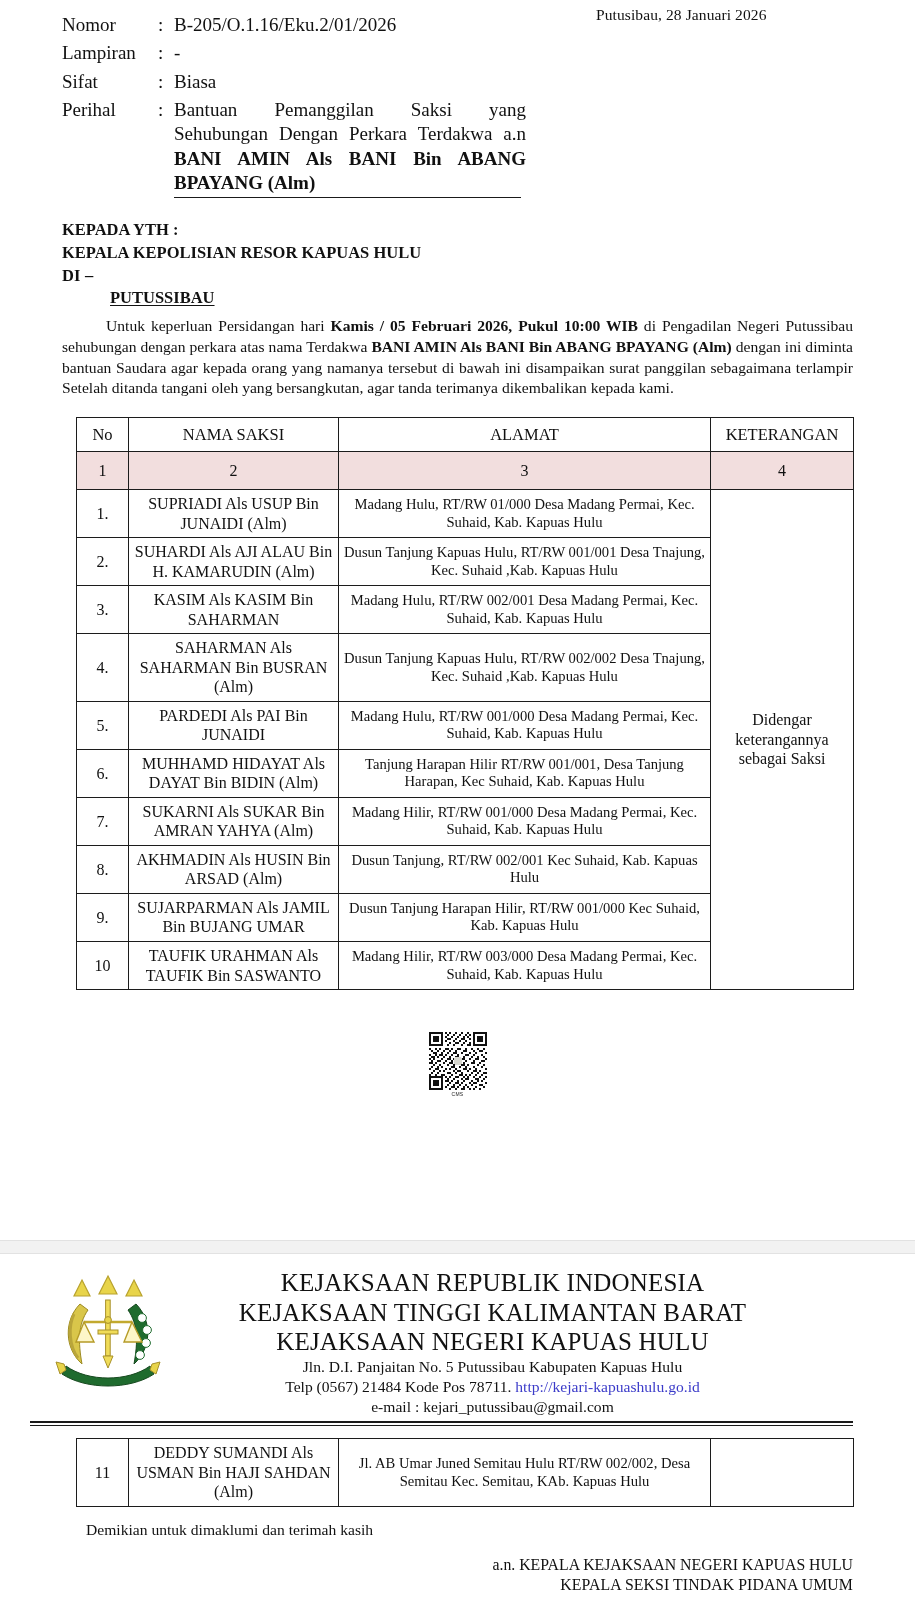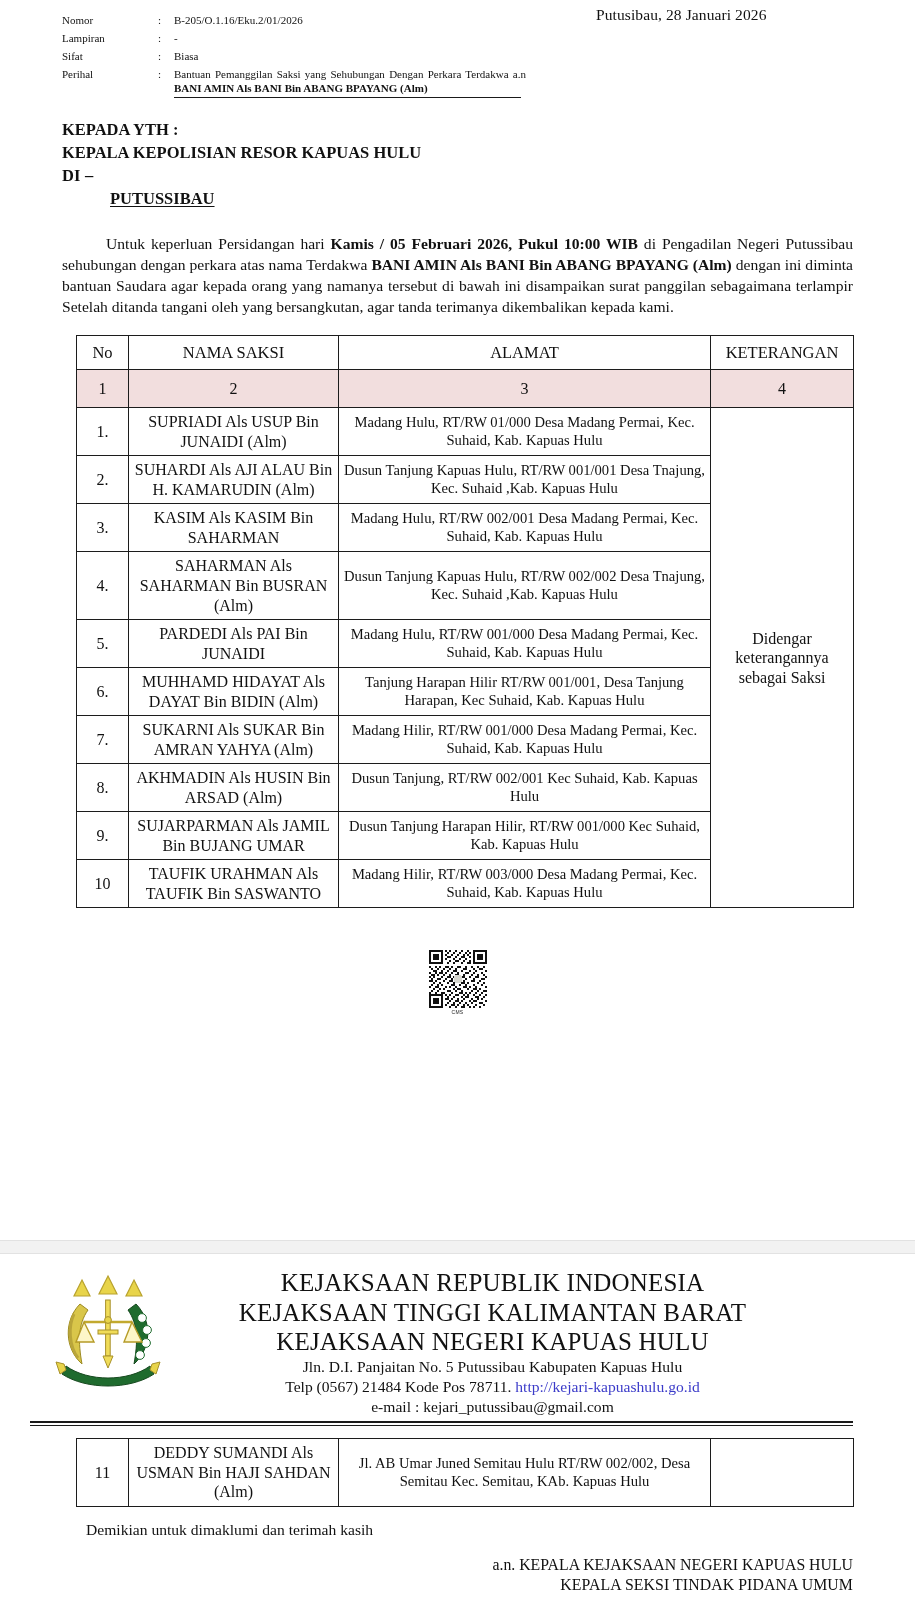--- a/index.html
+++ b/index.html
@@ -34,21 +34,21 @@
     position: absolute;
     top: 6px;
     left: 596px;
     font-size: 15.5px;
     letter-spacing: 0.1px;
     white-space: nowrap;
   }
   .meta-table {
     margin-left: 62px;
     border-collapse: collapse;
-    font-size: 11px;
+    font-size: 19px;
   }
   .meta-table td {
     vertical-align: top;
     padding: 1px 0 3px 0;
     line-height: 1.28;
   }
   .meta-label { width: 96px; }
   .meta-colon { width: 16px; }
   .meta-value { }
   .perihal-value {
@@ -74,21 +74,21 @@
   .addressee .di { letter-spacing: 0.2px; }
   .addressee .city {
     display: inline-block;
     margin-left: 48px;
     text-decoration: underline;
     text-underline-offset: 2px;
   }
 
   
   .body-par {
-    margin: 24px 62px 0 62px;
+    margin: 6px 62px 0 62px;
     font-size: 15.6px;
     line-height: 1.33;
     text-align: justify;
     text-indent: 44px;
   }
   .body-par b { font-weight: bold; }
 
   
   .tbl-wrap { margin: 18px 62px 0 76px; }
   table.saksi {

